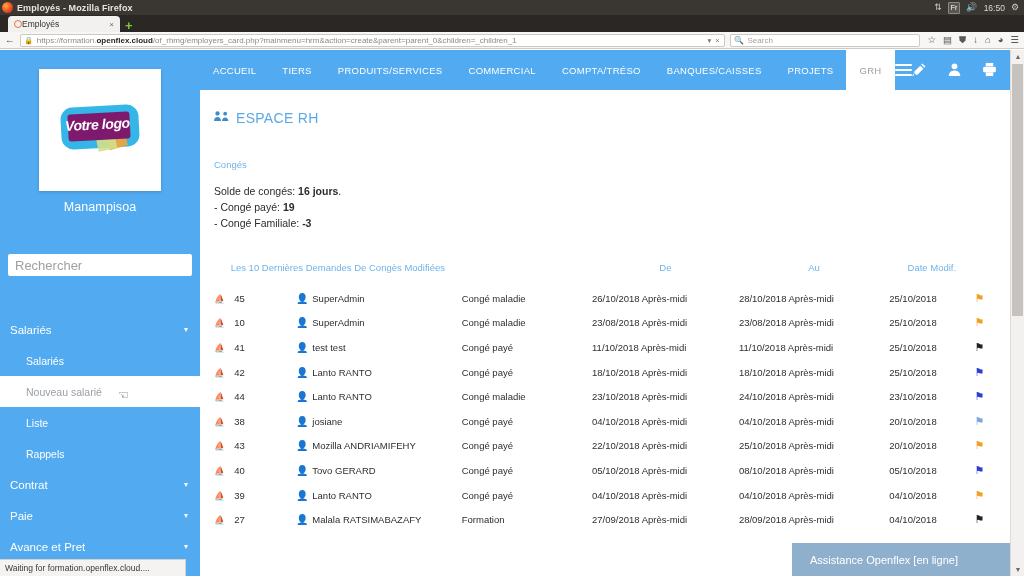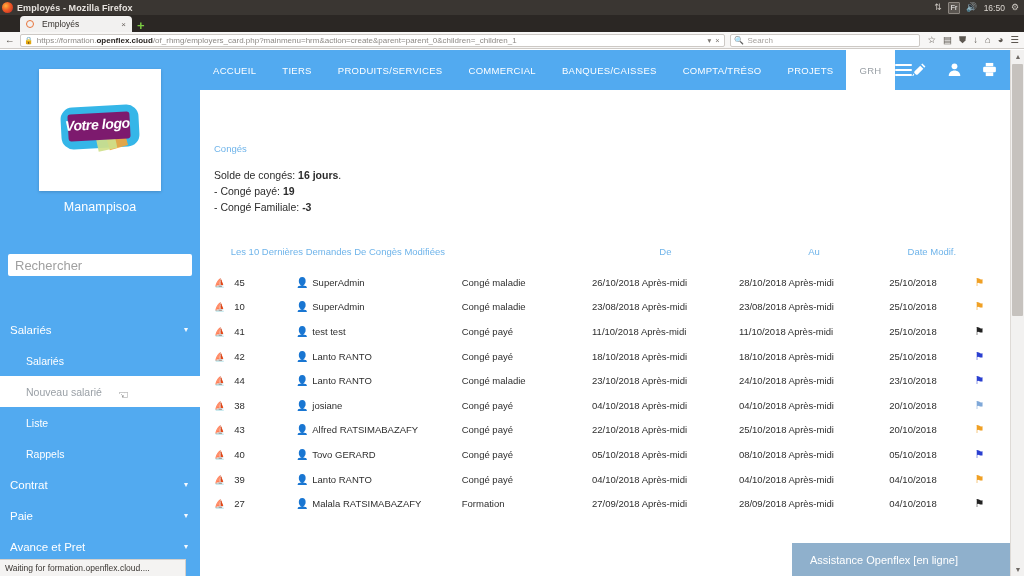--- a/index.html
+++ b/index.html
@@ -36,23 +36,23 @@
   
   .tabstrip {
     position: absolute; top: 15px; left: 0; width: 1024px; height: 17px;
     background: #2b2724;
     display: flex; align-items: flex-end;
   }
   .tab {
     height: 16px; min-width: 112px; max-width: 112px;
     background: #f2f1f0; color: #35302c;
     border-top-left-radius: 4px; border-top-right-radius: 4px;
-    display: flex; align-items: center; gap: 8px;
+    display: flex; align-items: center; gap: 0;
     padding: 0 4px 0 6px; font-size: 8.5px;
-    margin-left: 20px;
+    margin-left: 8px;
   }
   .tab-favicon {
     width: 8px; height: 8px; border-radius: 50%;
     border: 1.6px solid #e8743b; flex: 0 0 auto;
   }
   .tab-label { flex: 1; overflow: hidden; white-space: nowrap; text-overflow: ellipsis; }
   .tab-close { font-size: 8px; color: #6b6560; padding: 0 2px; }
   .tab-new { color: #7ac943; font-size: 13px; font-weight: bold; margin-left: 5px; line-height: 12px; }
 
   
@@ -354,24 +354,24 @@
     <div class="appnav-item">
         <span>TIERS</span>
       </div>
     <div class="appnav-item">
         <span>PRODUITS/SERVICES</span>
       </div>
     <div class="appnav-item">
         <span>COMMERCIAL</span>
       </div>
     <div class="appnav-item">
+        <span>COMPTA/TRÉSO</span>
+      </div>
+    <div class="appnav-item">
         <span>BANQUES/CAISSES</span>
-      </div>
-    <div class="appnav-item">
-        <span>COMPTA/TRÉSO</span>
       </div>
     <div class="appnav-item">
         <span>PROJETS</span>
       </div>
     <div class="appnav-item active">
         <span>GRH</span>
       </div>
     <div class="appnav-burger">
       <div class="burger-lines">
           <span></span>
@@ -401,20 +401,31 @@
       <span class="ico">
         <svg width="15" height="15" viewBox="0 0 16 16">
             <path d="M8 1.3v6" stroke="#fff" stroke-width="1.8" stroke-linecap="round" fill="none"></path>
             <path d="M4.4 3.6a5.4 5.4 0 107.2 0" stroke="#fff" stroke-width="1.7" fill="none" stroke-linecap="round"></path>
           </svg>
       </span>
     </div>
   </div>
 
   <div class="content">
+    <div class="page-title">
+      <span>
+        <svg width="15" height="13" viewBox="0 0 18 14">
+          <circle cx="4.2" cy="3.4" r="2.6" fill="#3f8ccb"></circle>
+          <circle cx="13.4" cy="3.6" r="2.3" fill="#3f8ccb"></circle>
+          <path d="M0 12.5c0-3 1.9-4.8 4.2-4.8s4.2 1.8 4.2 4.8z" fill="#3f8ccb"></path>
+          <path d="M9.6 12.5c0-2.7 1.7-4.3 3.8-4.3S17.2 9.8 17.2 12.5z" fill="#3f8ccb"></path>
+        </svg>
+      </span>
+      <span>ESPACE RH</span>
+    </div>
 
     <div class="section-label">Congés</div>
 
     <div class="solde">
       <div>
         <span>Solde de congés:</span>
         <b>16 jours</b><span>.</span>
       </div>
       <div>
         <span>- Congé payé:</span>
@@ -487,21 +498,21 @@
             <td class="c-id"><span class="row-ico">⛵</span><span>38</span></td>
             <td class="c-name"><span class="person-ico">👤</span><span>josiane</span></td>
             <td class="c-type">Congé payé</td>
             <td class="c-de">04/10/2018 Après-midi</td>
             <td class="c-au">04/10/2018 Après-midi</td>
             <td class="c-dm">20/10/2018</td>
             <td class="c-flag"><span class="flag" style="color:#7fa8d8">⚑</span></td>
           </tr>
           <tr>
             <td class="c-id"><span class="row-ico">⛵</span><span>43</span></td>
-            <td class="c-name"><span class="person-ico">👤</span><span>Alfred RATSIMABAZAFY</span></td>
+            <td class="c-name"><span class="person-ico">👤</span><span>Mozilla ANDRIAMIFEHY</span></td>
             <td class="c-type">Congé payé</td>
             <td class="c-de">22/10/2018 Après-midi</td>
             <td class="c-au">25/10/2018 Après-midi</td>
             <td class="c-dm">20/10/2018</td>
             <td class="c-flag"><span class="flag" style="color:#f0a024">⚑</span></td>
           </tr>
           <tr>
             <td class="c-id"><span class="row-ico">⛵</span><span>40</span></td>
             <td class="c-name"><span class="person-ico">👤</span><span>Tovo GERARD</span></td>
             <td class="c-type">Congé payé</td>

